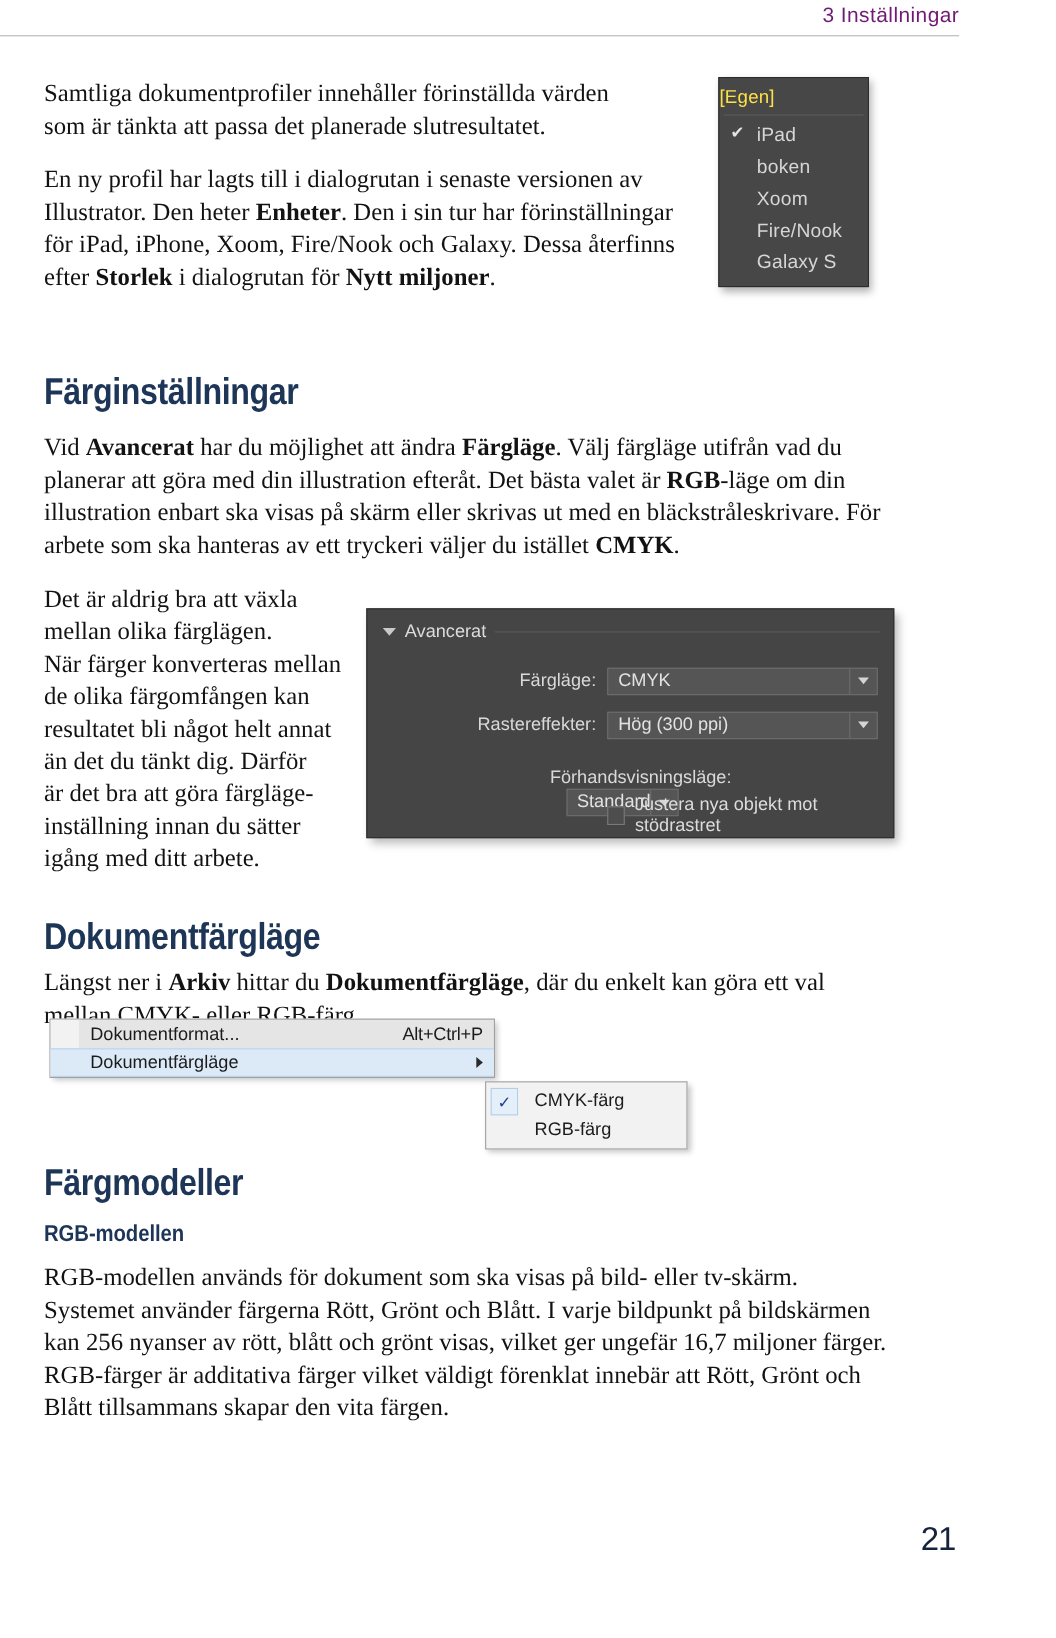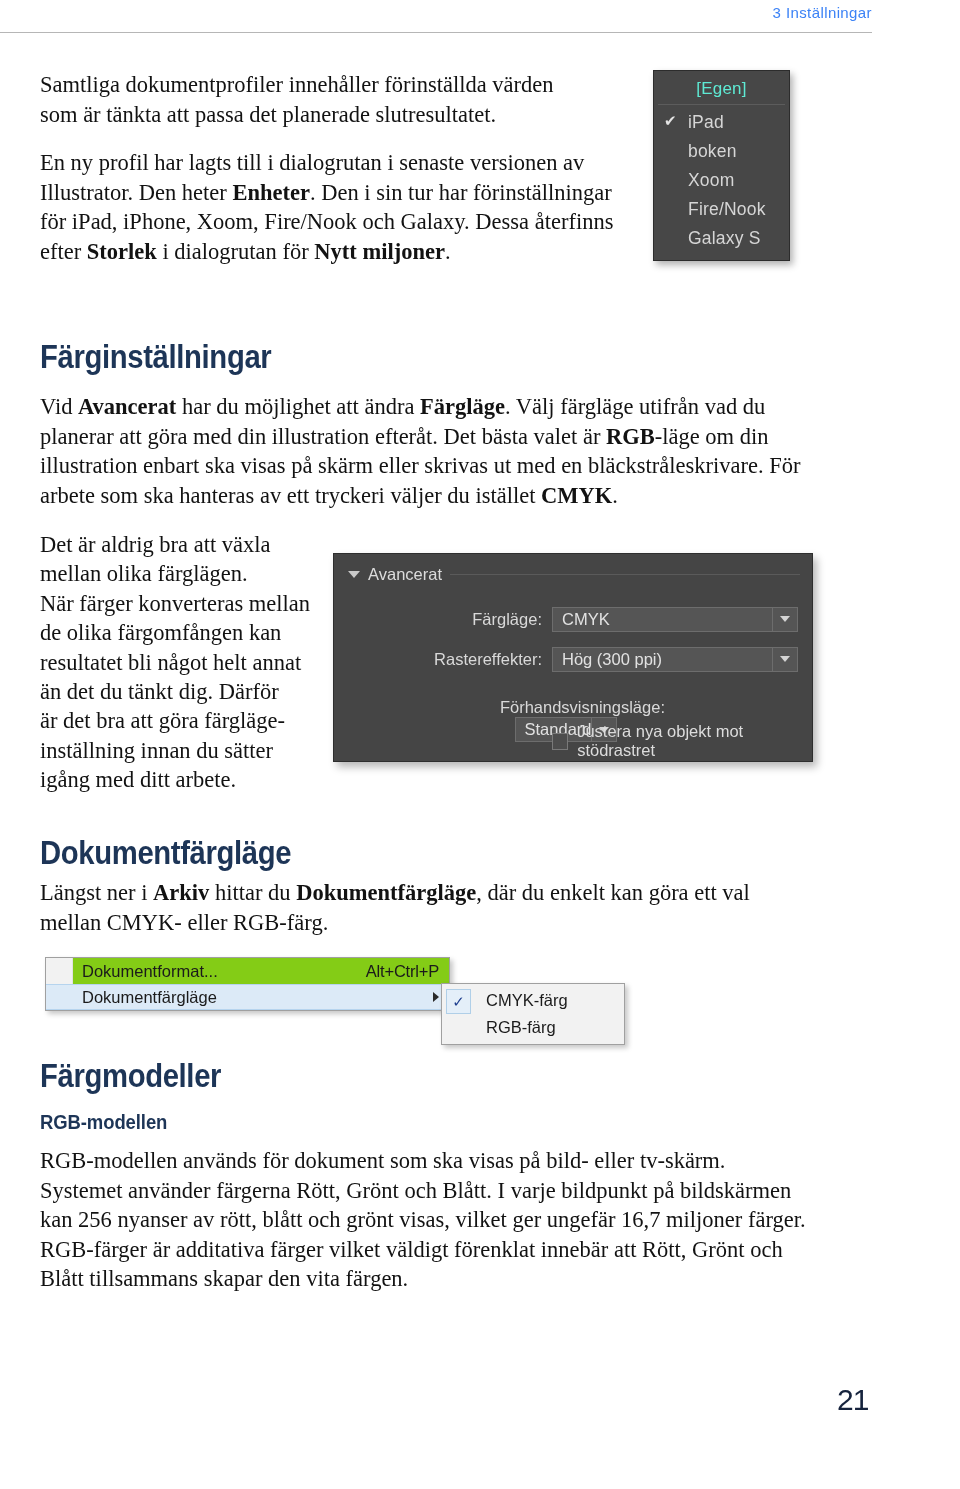--- a/index.html
+++ b/index.html
@@ -17,23 +17,23 @@
   }
 
   
   .running-head {
     position: absolute;
     top: 4px;
     left: 0;
     width: 872px;
     text-align: right;
     font-family: "Liberation Sans", sans-serif;
-    font-size: 15px;
+    font-size: 19px;
     letter-spacing: 0.4px;
-    color: #3b82f6;
+    color: #701a75;
   }
   .head-rule {
     position: absolute;
     top: 32px;
     left: 0px;
     width: 872px;
     height: 1px;
     background: #b6b6b6;
   }
 
@@ -101,23 +101,22 @@
     left: 653px;
     top: 70px;
     width: 135px;
     background: #474747;
     border: 1px solid #2c2c2c;
     box-shadow: 3px 4px 7px rgba(0,0,0,0.30);
     font-family: "Liberation Sans", sans-serif;
     padding: 5px 0 7px 0;
   }
   .preset-head {
-    color: #5eead4;
+    color: #fde047;
     font-size: 17px;
-    text-align: center;
     padding: 3px 0 5px 0;
     letter-spacing: 0.2px;
   }
   .preset-sep {
     height: 1px;
     background: #5c5c5c;
     margin: 0 4px 3px 4px;
   }
   .preset-item {
     position: relative;
@@ -234,23 +233,23 @@
   }
   .adv-check-label {
     color: #dcdcdc;
     font-size: 16.5px;
   }
 
   
   .win-menu {
     position: absolute;
     left: 45px;
-    top: 957px;
+    top: 926px;
     width: 403px;
-    background: #84cc16;
+    background: #e5e5e5;
     border: 1px solid #a0a0a0;
     box-shadow: 3px 3px 5px rgba(0,0,0,0.22);
     font-family: "Liberation Sans", sans-serif;
   }
   .win-gutter {
     position: absolute;
     left: 0; top: 0; bottom: 0;
     width: 26px;
     background: #f2f2f2;
     border-right: 1px solid #e2e2e2;

